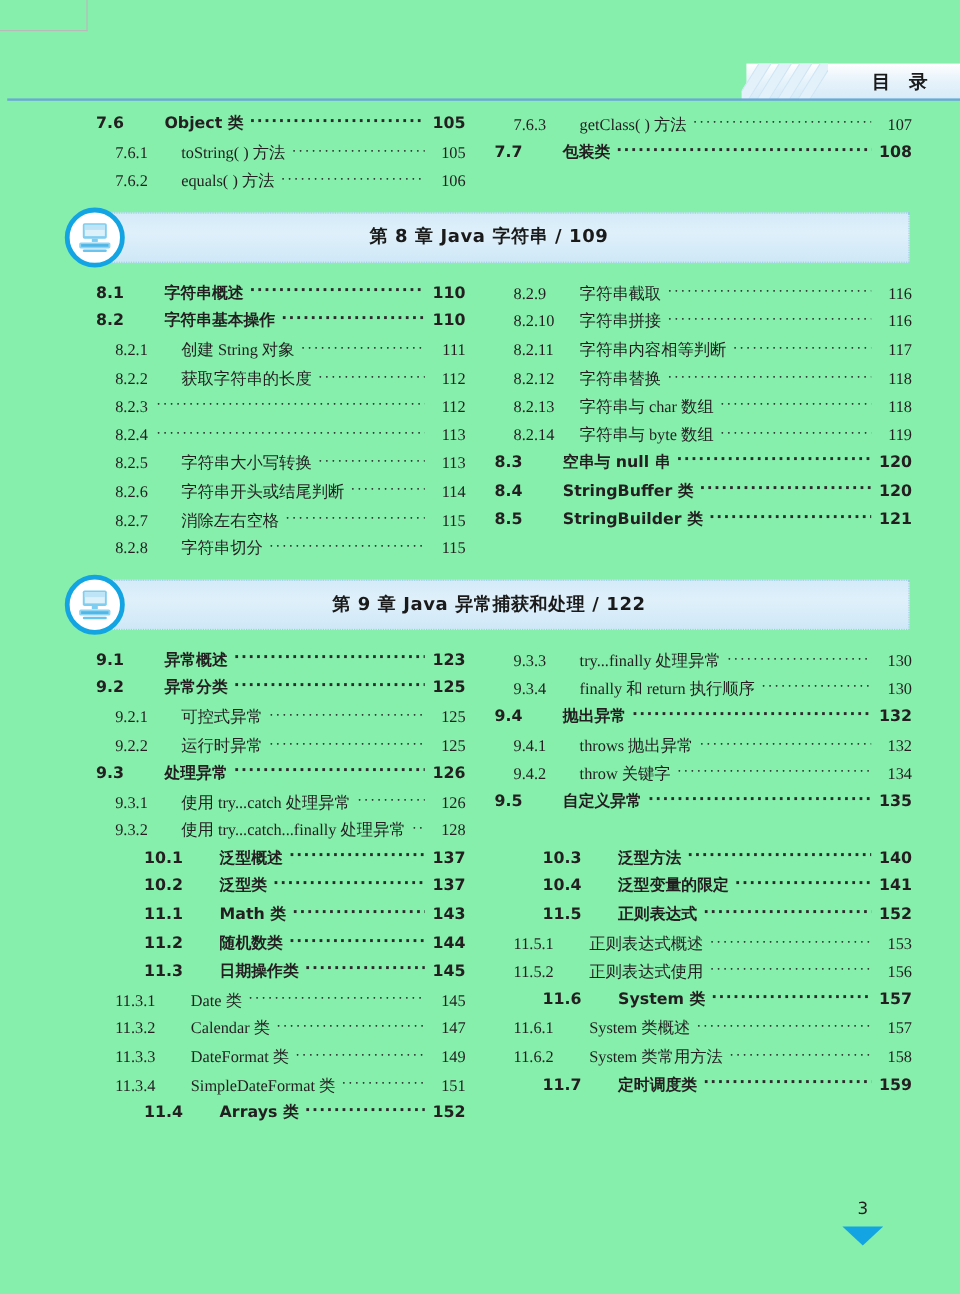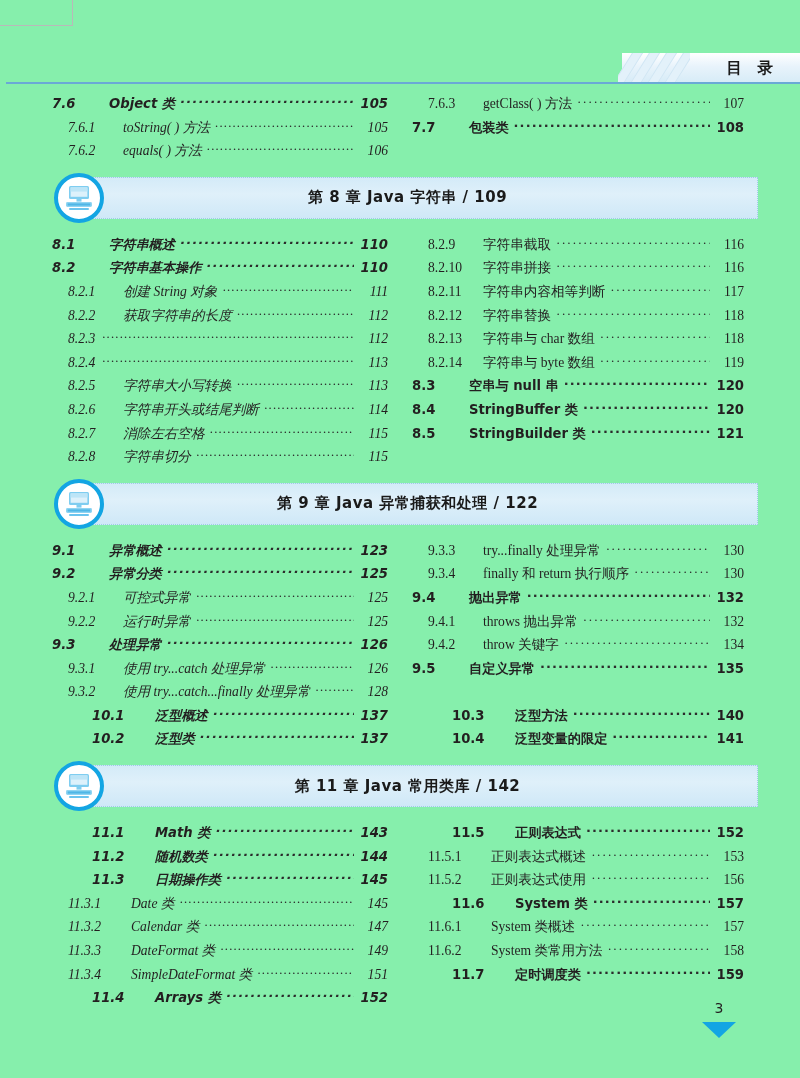--- a/index.html
+++ b/index.html
@@ -98,22 +98,22 @@
 
   
   .toc-block {
     display: flex;
     width: 800px;
   }
   .col {
     width: 400px;
     box-sizing: border-box;
   }
-  .col-left  { padding-left: 52px;  padding-right: 12px; font-style: italic; }
-  .col-right { padding-left: 12px;  padding-right: 56px; }
+  .col-left  { padding-left: 80px;  padding-right: 12px; }
+  .col-right { padding-left: 12px;  padding-right: 40px; }
 
   
   .entry {
     display: flex;
     align-items: baseline;
     line-height: 23.6px;
     white-space: nowrap;
   }
   .entry .num {
     flex: 0 0 auto;
@@ -549,36 +549,20 @@
             <span class="pg">140</span>
           </div>
           <div class="entry lvl1 wide">
             <span class="num">10.4</span>
             <span class="title">泛型变量的限定</span>
             <span class="leader">·····································································································</span>
             <span class="pg">141</span>
           </div>
         </div>
       </div>
-      <div class="chapter">
-        <div class="chapter-bar">
-          <div class="chapter-label">第 11 章   Java 常用类库 / 142</div>
-        </div>
-        <div class="chapter-icon">
-          <svg width="30" height="28" viewBox="0 0 30 28">
-            <rect x="5" y="2" width="20" height="13" rx="1.5" fill="#7fcdf0"></rect>
-            <rect x="6.6" y="3.4" width="16.8" height="9.4" fill="#ddf1fb"></rect>
-            <rect x="6.6" y="3.4" width="16.8" height="4.2" fill="#bde5f7"></rect>
-            <rect x="12.5" y="15" width="5" height="2.6" fill="#7fcdf0"></rect>
-            <rect x="2" y="18" width="26" height="5" rx="1.4" fill="#8fd4f2"></rect>
-            <rect x="3.6" y="19.4" width="22.8" height="2.2" fill="#4fb6e6"></rect>
-            <rect x="5" y="24" width="20" height="2" rx="1" fill="#6ac4ee"></rect>
-          </svg>
-        </div>
-      </div>
       <div class="toc-block">
         <div class="col col-left">
           <div class="entry lvl1 wide">
             <span class="num">11.1</span>
             <span class="title">Math 类</span>
             <span class="leader">·····································································································</span>
             <span class="pg">143</span>
           </div>
           <div class="entry lvl1 wide">
             <span class="num">11.2</span>

